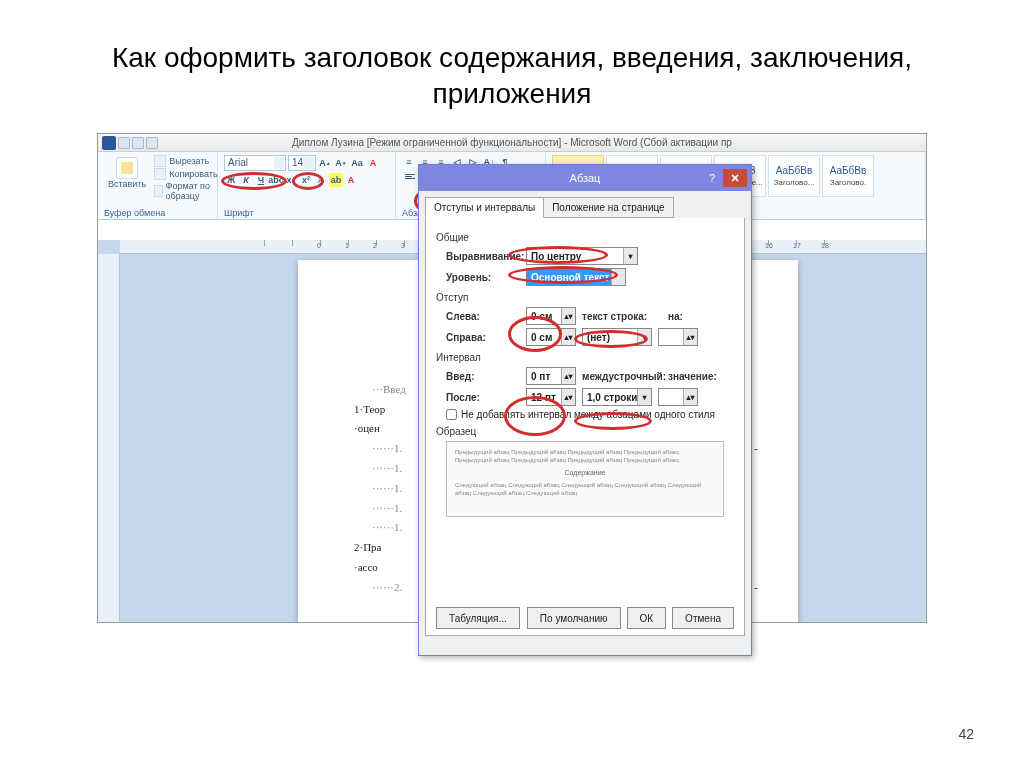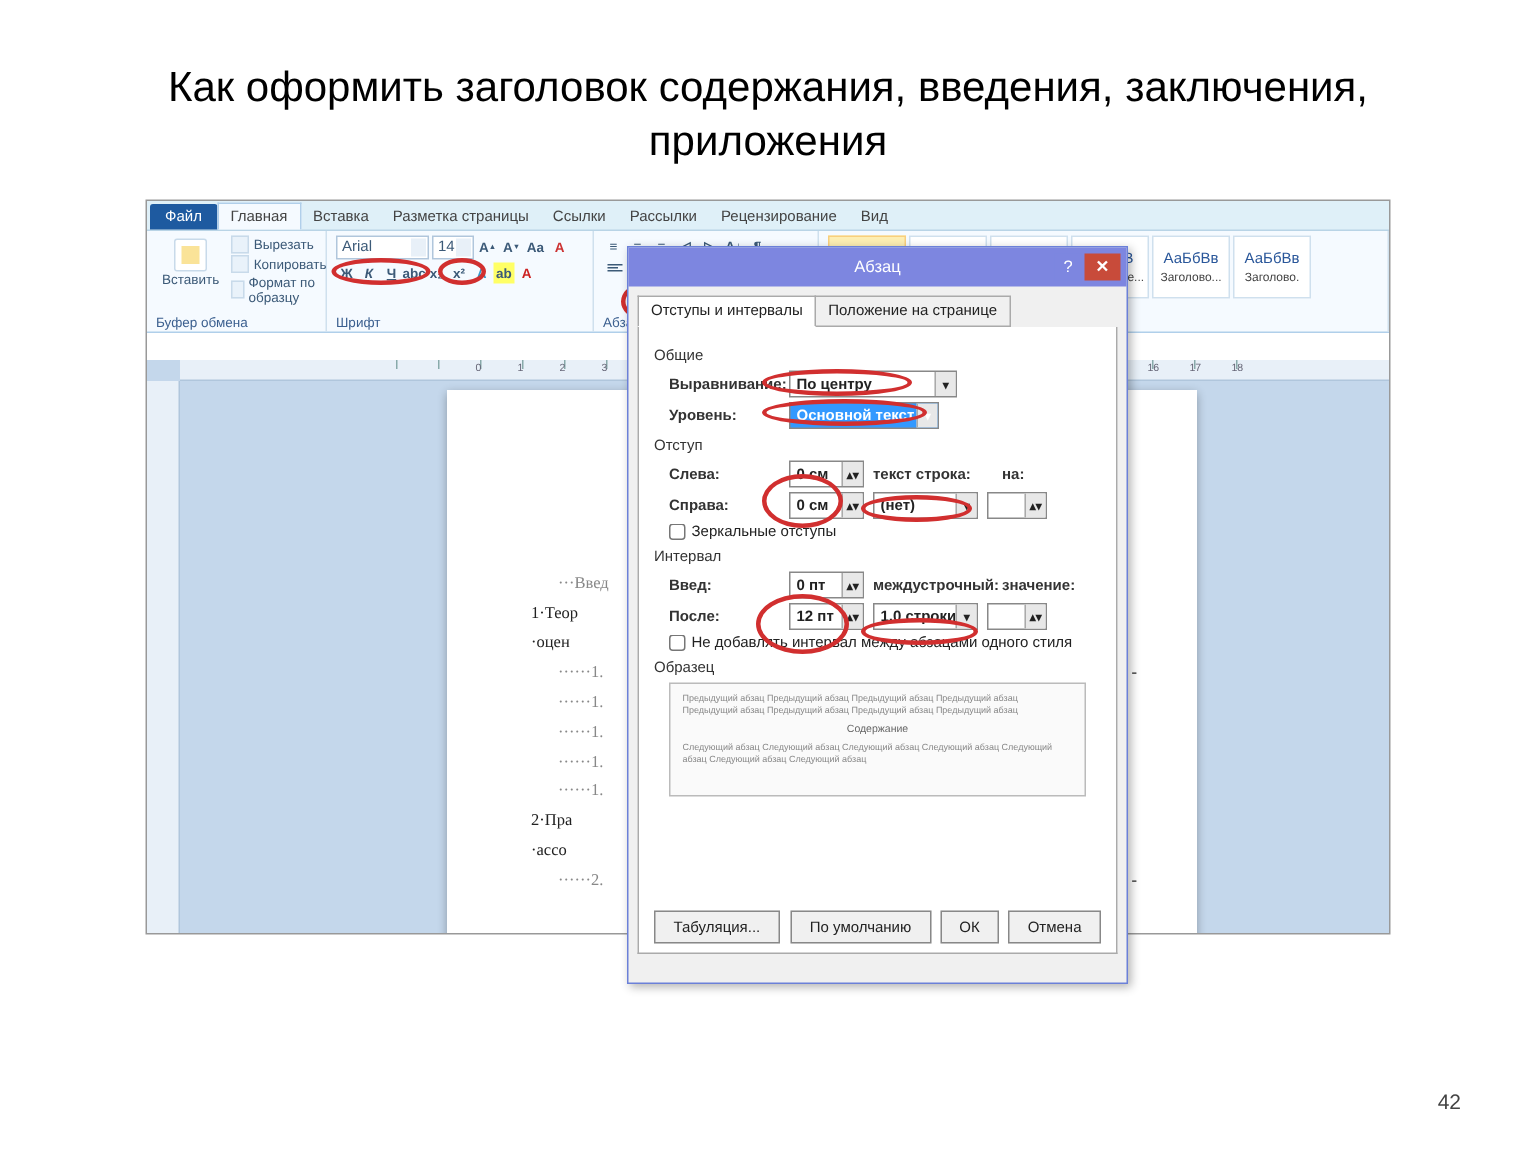--- a/index.html
+++ b/index.html
@@ -90,31 +90,30 @@
   .dlg-btn.tabul { margin-right:auto; }
   .dlg-select.hl { background:#3399ff; color:#fff; }
 </style>
 </head>
 <body>
 
 <h1 class="slide-title">Как оформить заголовок содержания, введения, заключения, приложения</h1>
 
 <div class="word-container">
 
-
-  <div class="tabs">
-    <div class="file-tab">Файл</div>
-    <div class="tab active">Главная</div>
-    <div class="tab">Вставка</div>
-    <div class="tab">Разметка страницы</div>
-    <div class="tab">Ссылки</div>
-    <div class="tab">Рассылки</div>
-    <div class="tab">Рецензирование</div>
-    <div class="tab">Вид</div>
-  </div>
+  <div class="win-title">
+    <div class="qat">
+      <div class="wicon"></div>
+      <div class="qbtn"></div>
+      <div class="qbtn"></div>
+      <div class="qbtn"></div>
+    </div>
+    <span>Диплом Лузина [Режим ограниченной функциональности] - Microsoft Word (Сбой активации пр</span>
+  </div>
+
 
   <div class="ribbon">
     <div class="group" style="width:120px">
       <div class="group-body">
         <div class="bigbtn">
           <div class="ic"></div>
           <span>Вставить</span>
         </div>
         <div class="smallrow">
           <div class="smallbtn">
@@ -382,24 +381,20 @@
         </div>
       <div class="dlg-select" style="width:70px">
           <span>(нет)</span>
           <div class="dd">▾</div>
         </div>
       <div class="dlg-select dlg-spin" style="width:40px">
           <span></span>
           <div class="dd">▴▾</div>
         </div>
     </div>
-    <div class="dlg-check">
-        <input type="checkbox" style="">
-        <span>Зеркальные отступы</span>
-      </div>
 
     <div class="dlg-section">Интервал</div>
     <div class="dlg-row">
       <label>Введ:</label>
       <div class="dlg-select dlg-spin">
           <span>0 пт</span>
           <div class="dd">▴▾</div>
         </div>
       <label style="width:80px">междустрочный:</label>
       <label style="width:40px">значение:</label>

